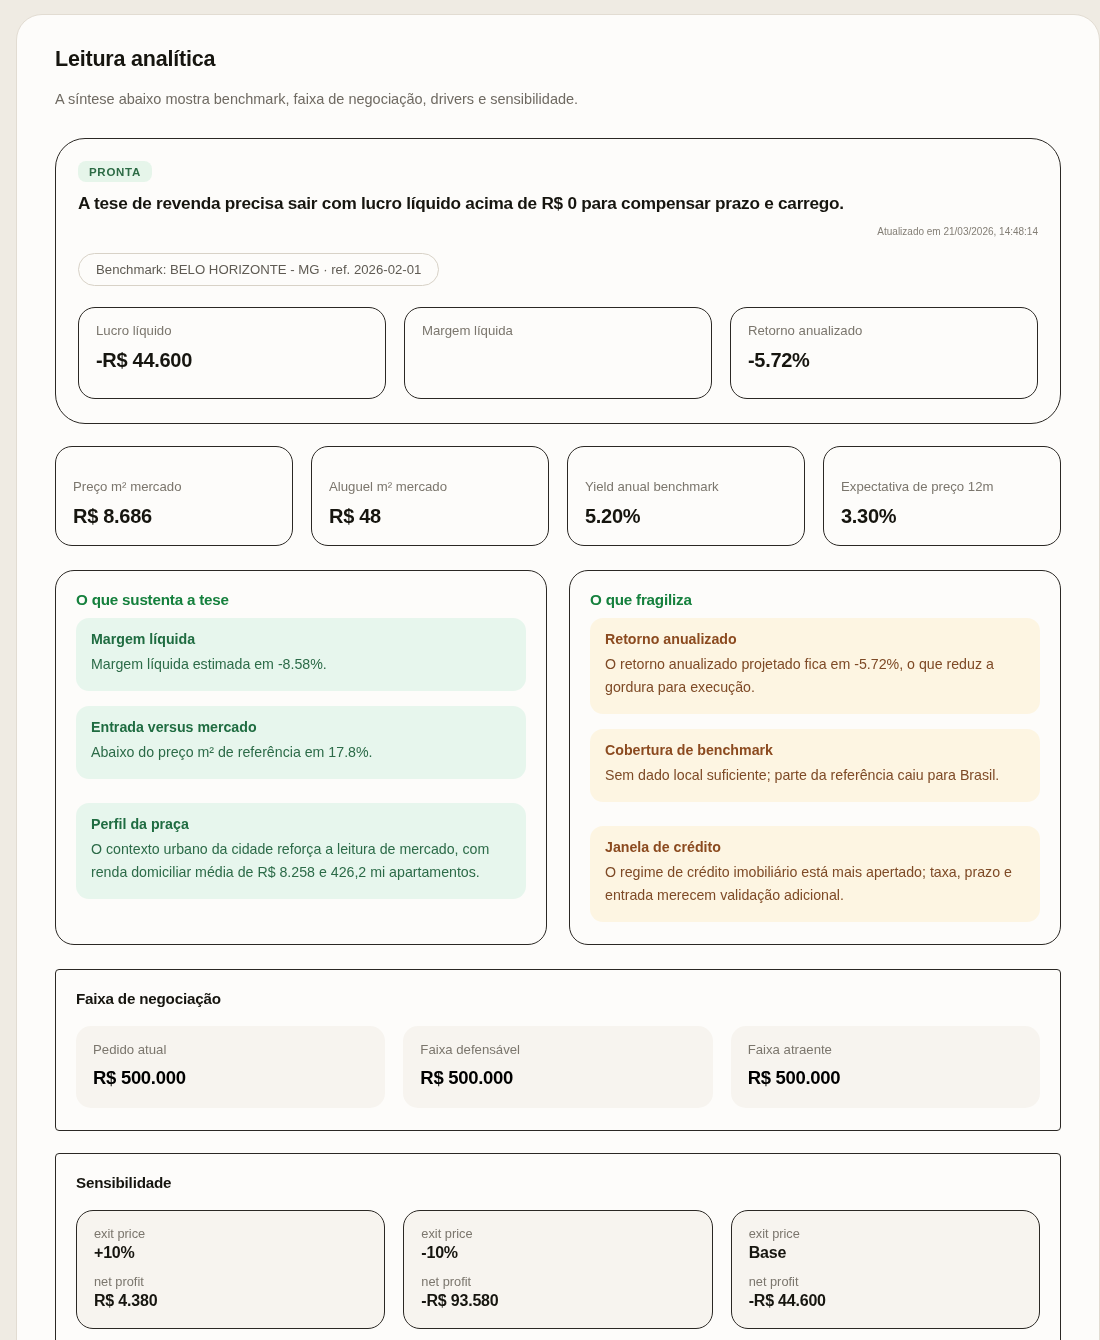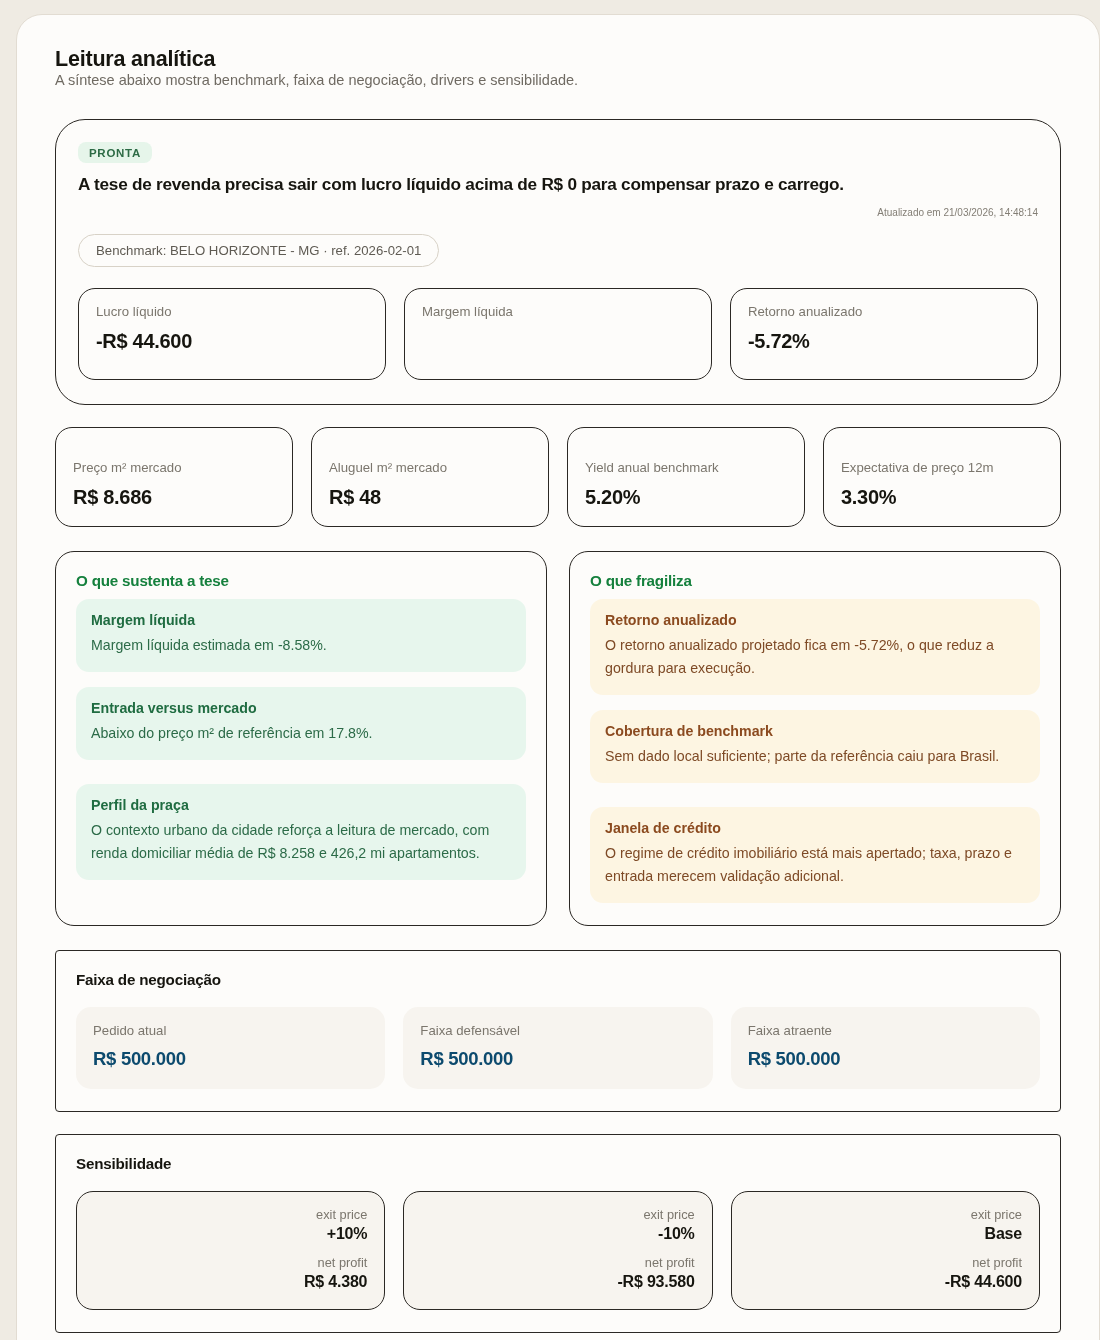--- a/index.html
+++ b/index.html
@@ -30,20 +30,21 @@
     border-radius: 26px 26px 0 0;
     padding: 32px 38px 0 38px;
   }
 
   
   .page-title {
     font-size: 21.5px;
     font-weight: 700;
     letter-spacing: -0.2px;
     color: #16150f;
+    margin-bottom: 19px;
   }
   .page-subtitle {
     font-size: 14.5px;
     color: #6f6a62;
     margin-bottom: 31px;
   }
 
   
   .hero-card {
     border: 1.5px solid #2b2824;
@@ -196,35 +197,34 @@
   }
   .soft-label {
     font-size: 13.2px;
     color: #7b766d;
     margin-bottom: 10px;
   }
   .soft-value {
     font-size: 18.5px;
     font-weight: 700;
     letter-spacing: -0.3px;
-    color: #0c4a6e;
+    color: #000000;
   }
 
   
   .sens-row {
     display: flex;
     gap: 18px;
   }
   .sens-card {
     flex: 1 1 0;
     border: 1.4px solid #2b2824;
     border-radius: 17px;
     background: #f7f4ef;
     padding: 15px 17px 18px 17px;
-    text-align: right;
   }
   .sens-key {
     font-size: 12.8px;
     color: #7b766d;
     margin-bottom: 3px;
   }
   .sens-val {
     font-size: 16px;
     font-weight: 700;
     letter-spacing: -0.2px;

